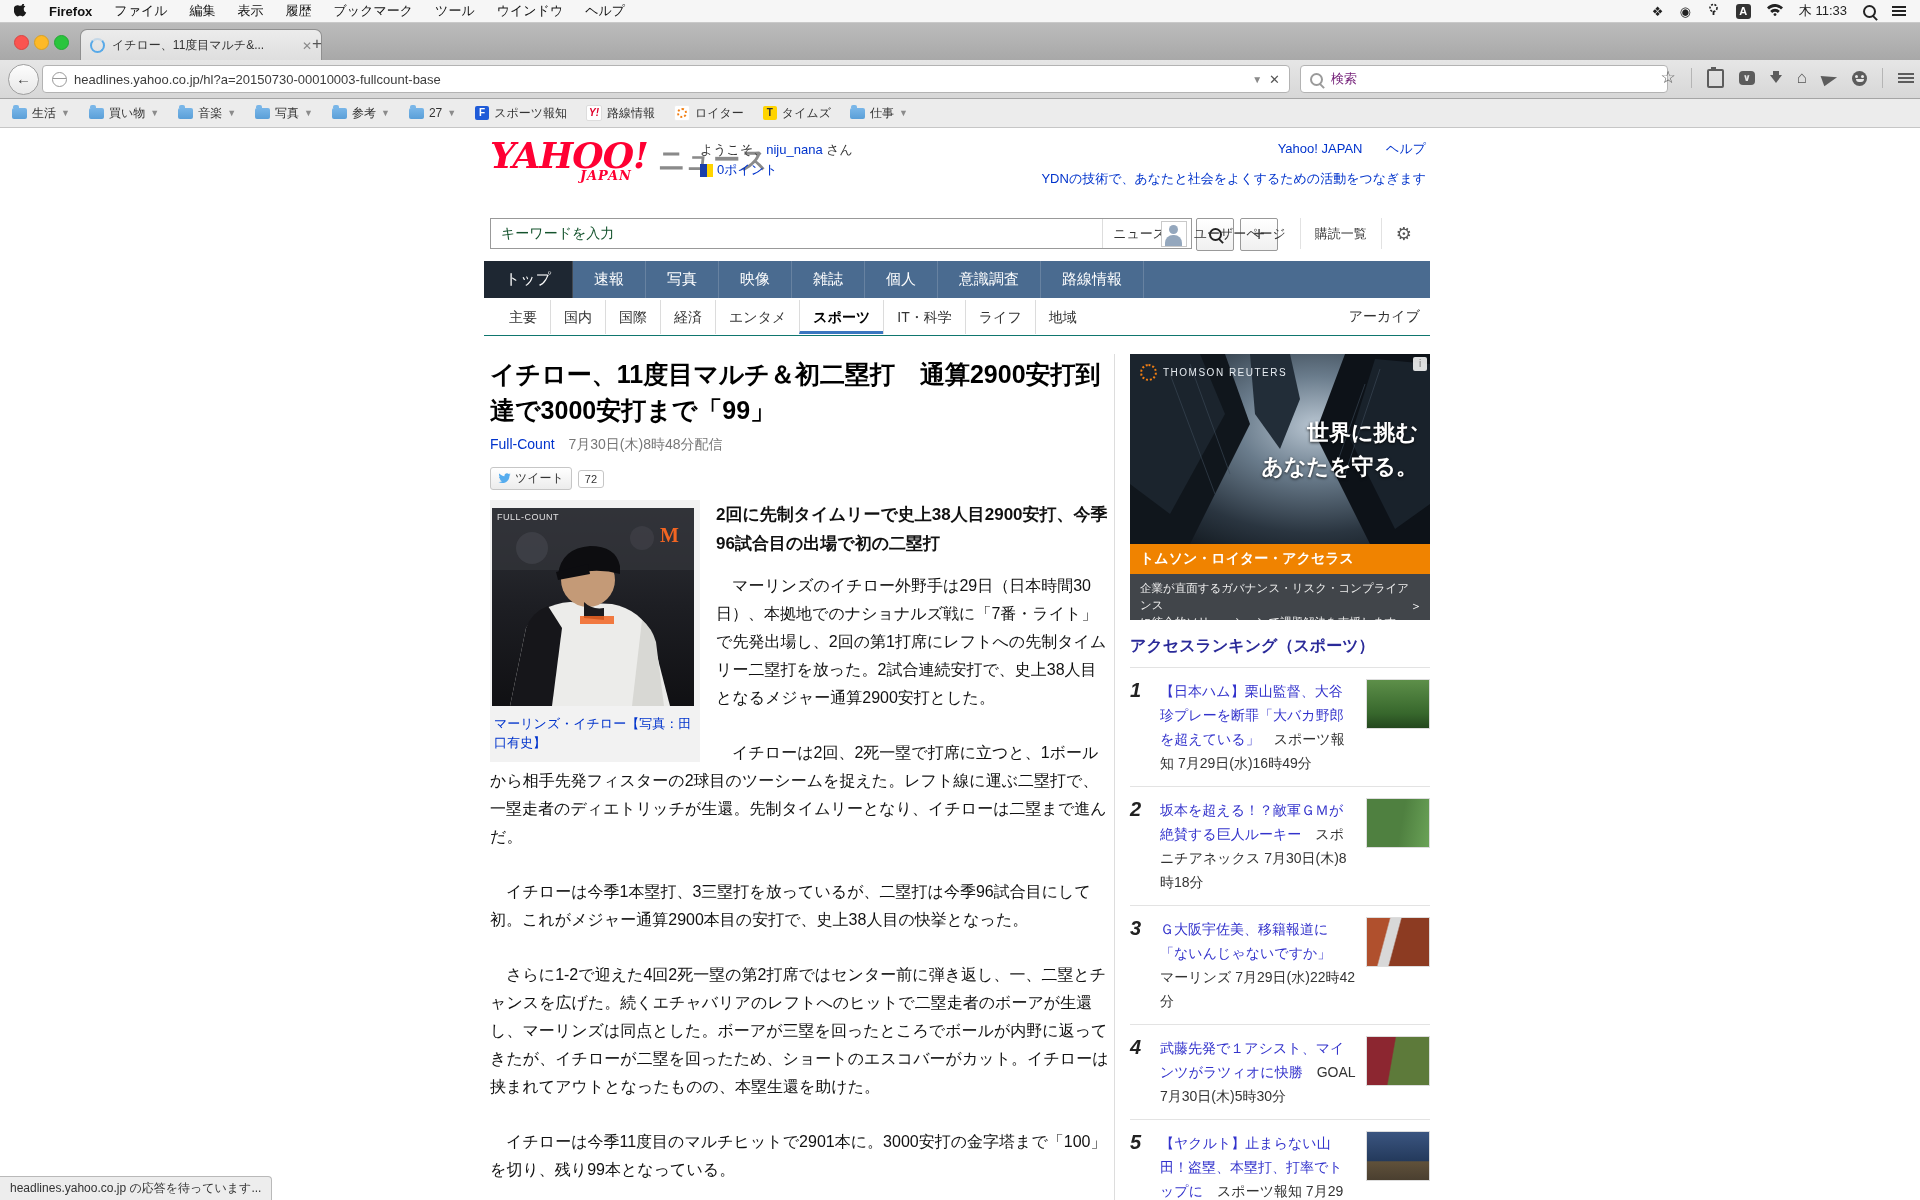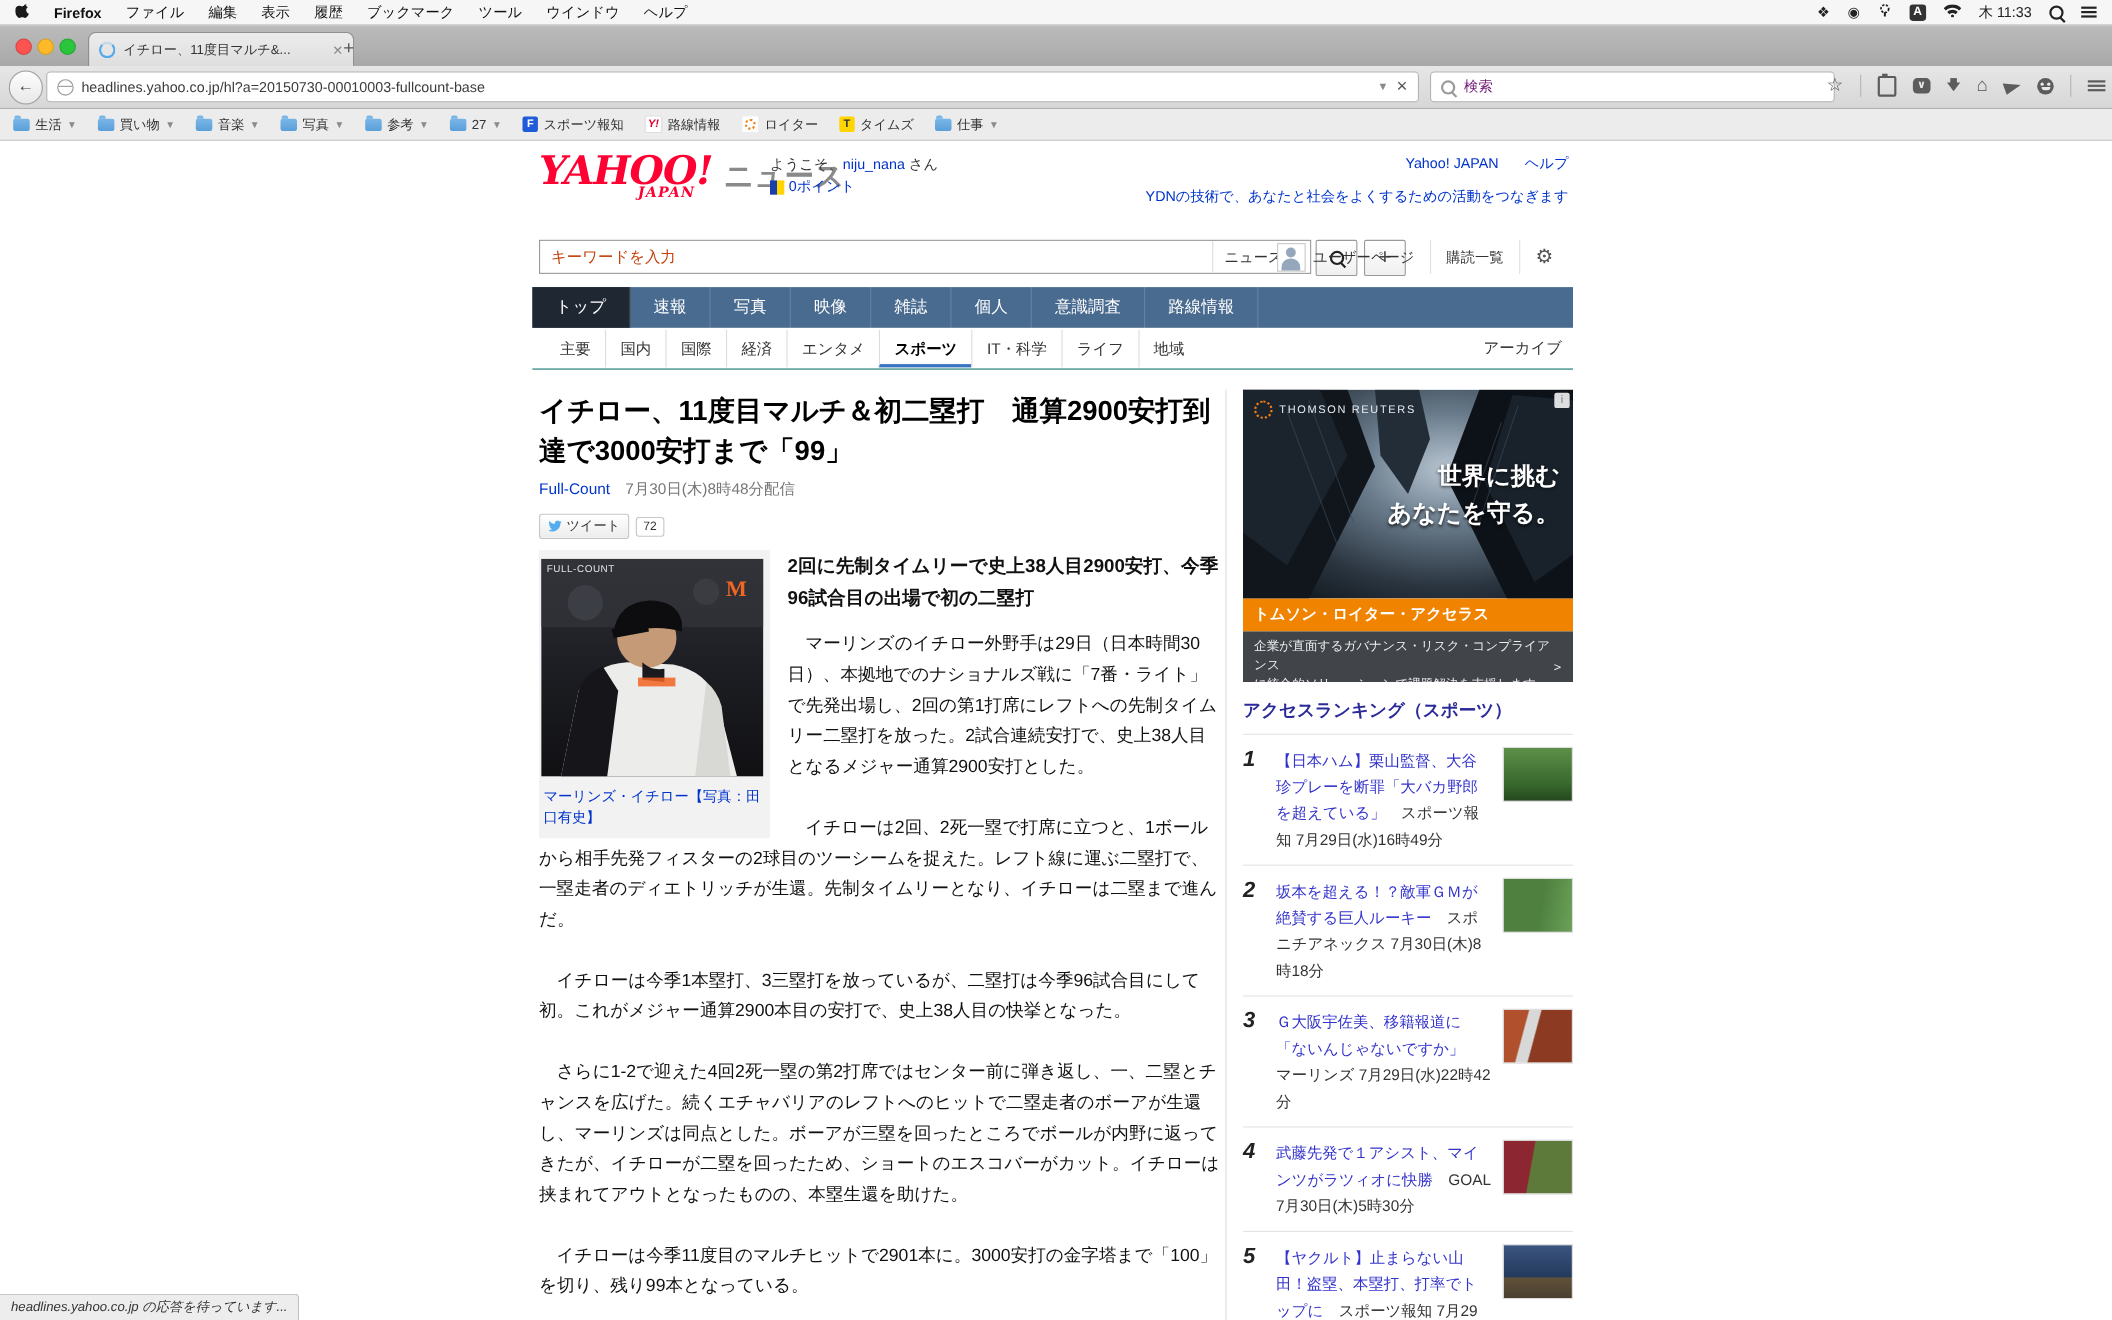--- a/index.html
+++ b/index.html
@@ -98,21 +98,21 @@
   .welcome a{color:#0033cc;text-decoration:none;}
   .points{position:absolute;left:216px;top:33px;font-size:13px;color:#0033cc;display:flex;align-items:center;gap:4px;}
   .tpoint{width:13px;height:13px;background:linear-gradient(90deg,#1a3faa 50%,#ffd400 50%);}
   .toplinks{position:absolute;right:4px;top:12px;font-size:13px;}
   .toplinks a{color:#0033cc;text-decoration:none;margin-left:20px;}
   .promo{position:absolute;right:4px;top:42px;font-size:13px;color:#0033cc;}
   
   .searchrow{position:relative;height:46px;}
   .ysearch{position:absolute;left:6px;top:3px;width:700px;height:29px;border:1px solid #999;
     display:flex;align-items:center;background:#fff;}
-  .ysearch .ph{flex:1;padding:0 10px;font-size:14px;color:#c2410c;}
+  .ysearch .ph{flex:1;padding:0 10px;font-size:14px;color:#14532d;}
   .ysearch .cat{display:flex;align-items:center;gap:6px;font-size:13px;color:#333;
     border-left:1px solid #ddd;padding:0 10px;height:100%;}
   .ybtn{position:absolute;top:3px;height:31px;background:linear-gradient(#fff,#f0f0f0);
     border:1px solid #999;border-radius:2px;display:flex;align-items:center;justify-content:center;color:#222;}
   .ybtn.search{left:712px;width:36px;}
   .ybtn.add{left:756px;width:36px;font-size:20px;color:#444;}
   .userzone{position:absolute;right:4px;top:3px;display:flex;align-items:center;height:31px;font-size:13px;color:#333;}
   .userzone .cell{display:flex;align-items:center;gap:7px;padding:0 14px;height:100%;border-left:1px solid #e2e2e2;}
   .avatar{width:24px;height:24px;border:1px solid #c9c9c9;background:#fff;position:relative;overflow:hidden;}
   .avatar::before{content:"";position:absolute;left:7px;top:3px;width:9px;height:9px;border-radius:50%;background:#94a7bd;}
@@ -174,21 +174,21 @@
   .rbody .src{color:#333;}
   .rthumb{width:64px;height:50px;flex:0 0 auto;border:1px solid #ddd;box-sizing:border-box;}
   .th1{background:linear-gradient(#5d8f49,#37672c 70%,#24471e);}
   .th2{background:linear-gradient(100deg,#4f8040 55%,#6aa257),linear-gradient(#4f8040,#365c2b);}
   .th3{background:linear-gradient(105deg,#b0502d 30%,#d8d8d8 32%,#d8d8d8 45%,#8c3b22 47%);}
   .th4{background:linear-gradient(100deg,#8c2630 40%,#5d7a3a 42%);}
   .th5{background:linear-gradient(#3b5580,#243a5c 60%,#60513a 62%,#4a3f30);}
   
   .statusbar{position:absolute;left:0;bottom:0;background:#ededed;border:1px solid #b9b9b9;
     border-left:none;border-bottom:none;border-radius:0 4px 0 0;padding:3px 10px;
-    font-size:12px;color:#333;z-index:60;font-style:italic;}
+    font-size:12px;color:#333;z-index:60;}
 </style>
 </head>
 <body>
 
 <div class="menubar">
   <span class="appleglyph">
     <svg viewBox="0 0 14 16" width="13" height="15">
         <path fill="#1a1a1a" d="M11.2 0c.1 1-.3 1.9-.8 2.6-.6.7-1.5 1.2-2.4 1.2-.1-.9.3-1.8.8-2.5C9.4.6 10.4.1 11.2 0zM13.7 12c-.4 1-.6 1.4-1.2 2.2-.8 1.2-1.9 2.6-3.2 2.6-1.2 0-1.6-.8-3.2-.8-1.6 0-2 .8-3.2.8C1.6 16.8.5 15.5-.3 14.3c-2.2-3.3-2.4-7.2-1.1-9.3.9-1.5 2.4-2.4 3.8-2.4 1.4 0 2.3.8 3.4.8 1.1 0 1.8-.8 3.4-.8 1.2 0 2.5.7 3.4 1.8-3 1.6-2.5 5.9 1.1 7.6z" transform="translate(1.5,-1) scale(.85)"></path>
       </svg>
   </span>

